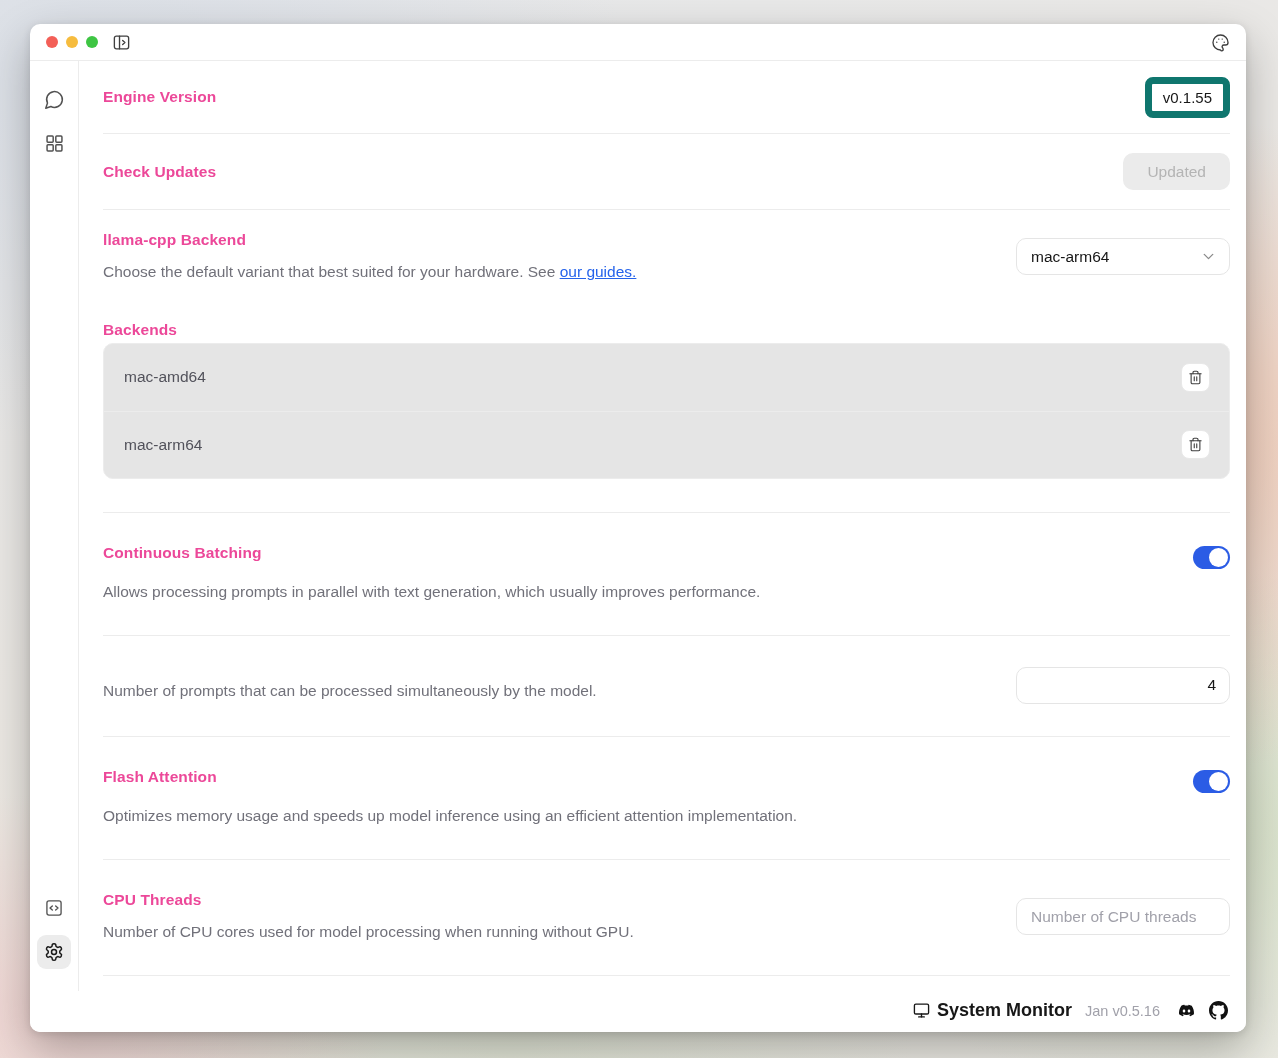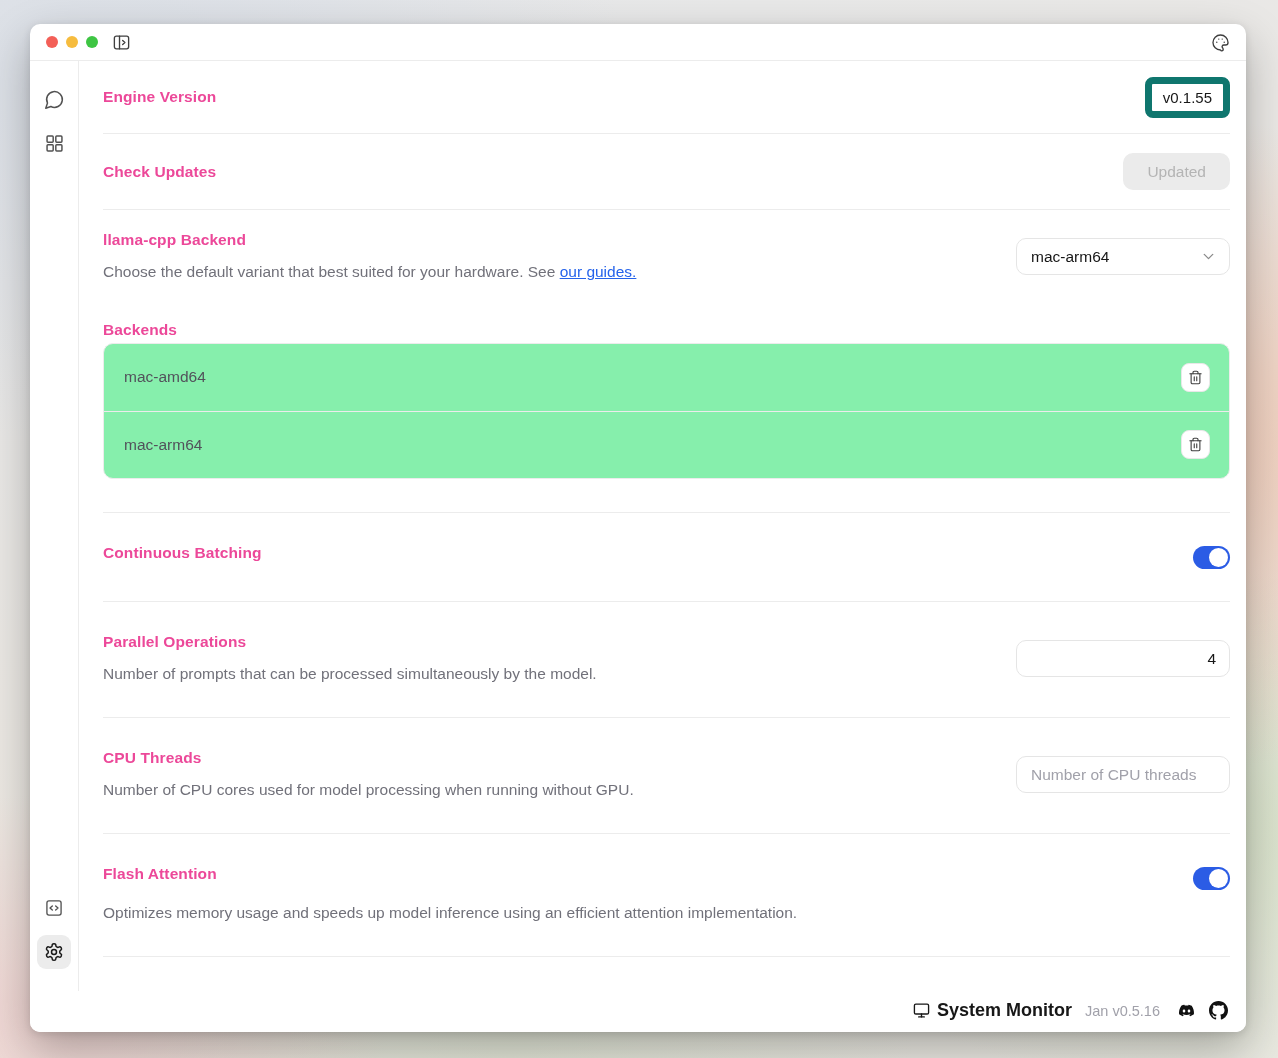--- a/index.html
+++ b/index.html
@@ -67,21 +67,21 @@
   .split .text-col { flex: 1; min-width: 0; padding-right: 30px; }
   .select {
     width: 214px; height: 37px; border: 1px solid #e5e5e5; border-radius: 10px;
     background: #fff; display: flex; align-items: center; justify-content: space-between;
     padding: 0 12px 0 14px; font-size: 15.5px; color: #171717; cursor: pointer; flex: 0 0 auto;
   }
   .select .chev { color: #8a8a8a; display: flex; }
   
   .backends-label { margin-bottom: 4px; }
   .card {
-    border: 1px solid #ececec; border-radius: 10px; background: #86efac; overflow: hidden;
+    border: 1px solid #ececec; border-radius: 10px; background: #e5e5e5; overflow: hidden;
   }
   .card-row {
     height: 67px; display: flex; align-items: center; justify-content: space-between;
     padding: 0 19px 0 20px;
   }
   .card-row + .card-row { border-top: 1px solid #ececec; }
   .card-row .name { font-size: 15.5px; color: #52525b; }
   .icon-btn {
     width: 29px; height: 29px; border-radius: 8px; background: #fff; border: 1px solid #e8e8e8;
     display: flex; align-items: center; justify-content: center; color: #3f3f3f; cursor: pointer;
@@ -240,50 +240,50 @@
         </div>
       </div>
 
       <div class="setting">
         <div class="head">
           <span class="label">Continuous Batching</span>
           <span class="toggle">
               <span class="knob"></span>
             </span>
         </div>
+        <div class="desc">Allows processing prompts in parallel with text generation, which usually improves performance.</div>
       </div>
 
       <div class="setting">
         <div class="split">
           <div class="text-col">
-            <div class="label">Parallel Operations</div>
             <div class="desc">Number of prompts that can be processed simultaneously by the model.</div>
           </div>
           <input class="num-input" type="text" value="4" style="">
         </div>
+      </div>
+
+      <div class="setting">
+        <div class="head">
+          <span class="label">Flash Attention</span>
+          <span class="toggle">
+              <span class="knob"></span>
+            </span>
+        </div>
+        <div class="desc">Optimizes memory usage and speeds up model inference using an efficient attention implementation.</div>
       </div>
 
       <div class="setting">
         <div class="split">
           <div class="text-col">
             <div class="label">CPU Threads</div>
             <div class="desc">Number of CPU cores used for model processing when running without GPU.</div>
           </div>
           <input class="text-input" type="text" placeholder="Number of CPU threads" style="">
         </div>
-      </div>
-
-      <div class="setting">
-        <div class="head">
-          <span class="label">Flash Attention</span>
-          <span class="toggle">
-              <span class="knob"></span>
-            </span>
-        </div>
-        <div class="desc">Optimizes memory usage and speeds up model inference using an efficient attention implementation.</div>
       </div>
 
     </div>
   </div>
 
   <div class="footer">
     <span class="sysmon">
       <svg width="17" height="17" viewBox="0 0 24 24" fill="none" stroke="currentColor" stroke-width="1.9" stroke-linecap="round" stroke-linejoin="round">
           <rect x="2" y="3" width="20" height="14" rx="2"></rect>
           <line x1="8" y1="21" x2="16" y2="21"></line>

